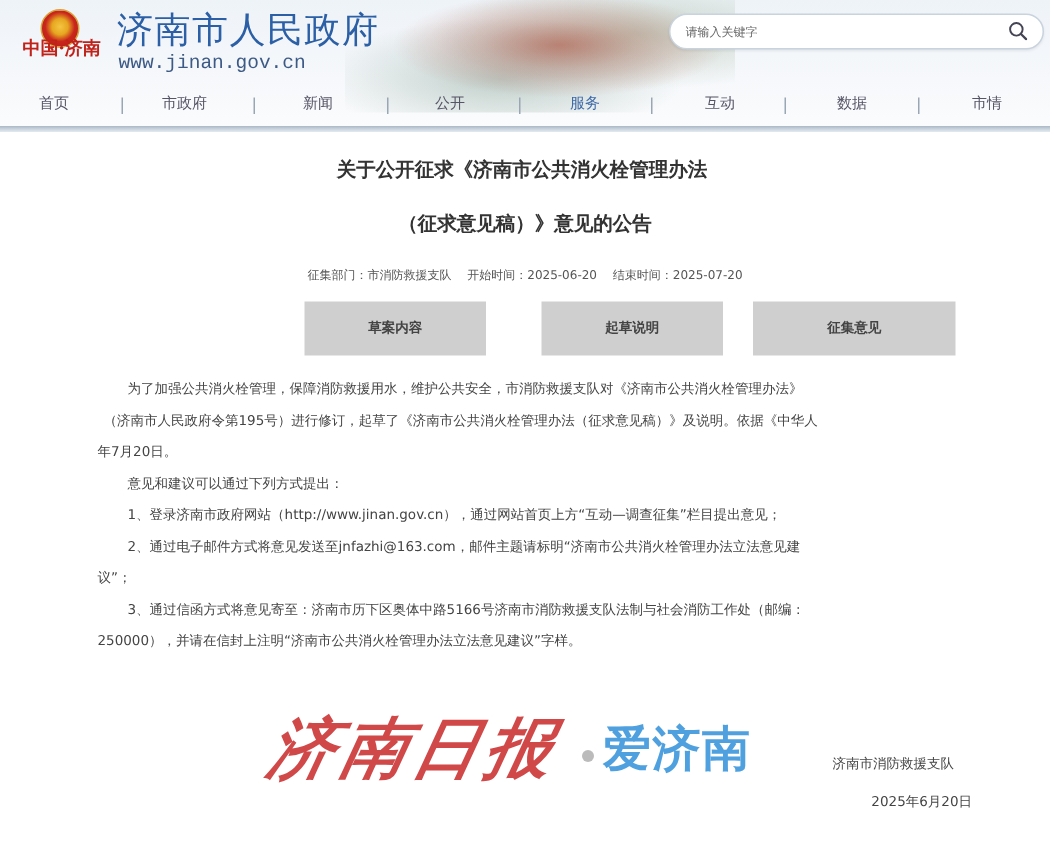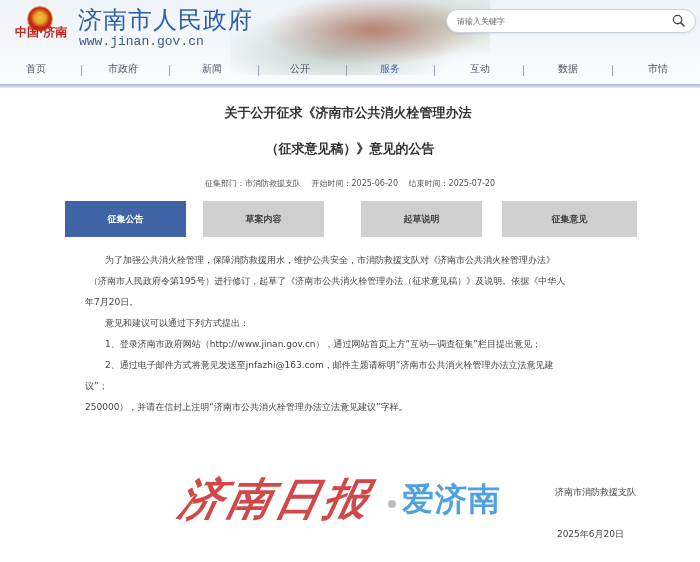--- a/index.html
+++ b/index.html
@@ -81,28 +81,28 @@
     .tab {
       position: absolute; top: 0; height: 36px; width: 121px; line-height: 36px; text-align: center;
       font-size: 9px; font-weight: bold; color: #444; background: #cfcfcf; cursor: pointer;
     }
     .tab.active { background: #3f64a8; color: #fff; }
 
     .para {
       position: absolute; left: 65px; width: 572px; font-size: 9px; color: #444; line-height: 21px;
     }
     .p1 { top: 250px; }
-    .line { white-space: nowrap; display: block; margin-left: 20px; }
+    .line { white-space: nowrap; display: block; }
     .indent { padding-left: 20px; }
 
     .signature {
       position: absolute; right: 64px; font-size: 9px; color: #444; white-space: nowrap;
     }
-    .sig-org { top: 486px; right: 64px; }
-    .sig-date { top: 528px; right: 76px; text-align: center; }
+    .sig-org { top: 503px; right: 64px; }
+    .sig-date { top: 528px; right: 52px; text-align: center; }
 
     
     .watermark {
       position: absolute; left: 180px; top: 470px; height: 60px; width: 350px; pointer-events: none;
     }
     .wm-cn {
       position: absolute; left: 0; top: 0; font-size: 44px; color: rgba(200,40,40,0.85);
       font-family: "DejaVu Serif", serif; font-style: italic; font-weight: bold; letter-spacing: 4px;
       transform: skewX(-12deg);
     }
@@ -155,34 +155,34 @@
 <div class="title-line l1">关于公开征求《济南市公共消火栓管理办法</div>
 <div class="title-line l2">（征求意见稿）》意见的公告</div>
 
 <div class="meta">
   <span><span style="margin:0">征集部门：</span><span style="margin:0">市消防救援支队</span></span>
   <span><span style="margin:0">开始时间：</span><span style="margin:0">2025-06-20</span></span>
   <span><span style="margin:0">结束时间：</span><span style="margin:0">2025-07-20</span></span>
 </div>
 
 <div class="tabs">
-  <div class="tab active" style="left:0">征集公告</div>
   <div class="tab" style="left:296px">起草说明</div>
   <div class="tab" style="left:138px">草案内容</div>
   <div class="tab" style="left:437px; width:135px">征集意见</div>
 </div>
 
 <div class="para p1">
   <span class="line indent">为了加强公共消火栓管理，保障消防救援用水，维护公共安全，市消防救援支队对《济南市公共消火栓管理办法》</span>
   <span class="line" style="padding-left:4px">（济南市人民政府令第195号）进行修订，起草了《济南市公共消火栓管理办法（征求意见稿）》及说明。依据《中华人</span>
   <span class="line">年7月20日。</span>
   <span class="line indent">意见和建议可以通过下列方式提出：</span>
   <span class="line indent">1、登录济南市政府网站（http://www.jinan.gov.cn），通过网站首页上方“互动—调查征集”栏目提出意见；</span>
   <span class="line indent">2、通过电子邮件方式将意见发送至jnfazhi@163.com，邮件主题请标明“济南市公共消火栓管理办法立法意见建</span>
   <span class="line">议”；</span>
+  <span class="line indent">3、通过信函方式将意见寄至：济南市历下区奥体中路5166号济南市消防救援支队法制与社会消防工作处（邮编：</span>
   <span class="line">250000），并请在信封上注明“济南市公共消火栓管理办法立法意见建议”字样。</span>
 </div>
 
 <div class="watermark">
   <div class="wm-cn">济南日报</div>
   <div class="wm-dot"></div>
   <div class="wm-app">爱济南</div>
 </div>
 
 <div class="signature sig-org">济南市消防救援支队</div>

